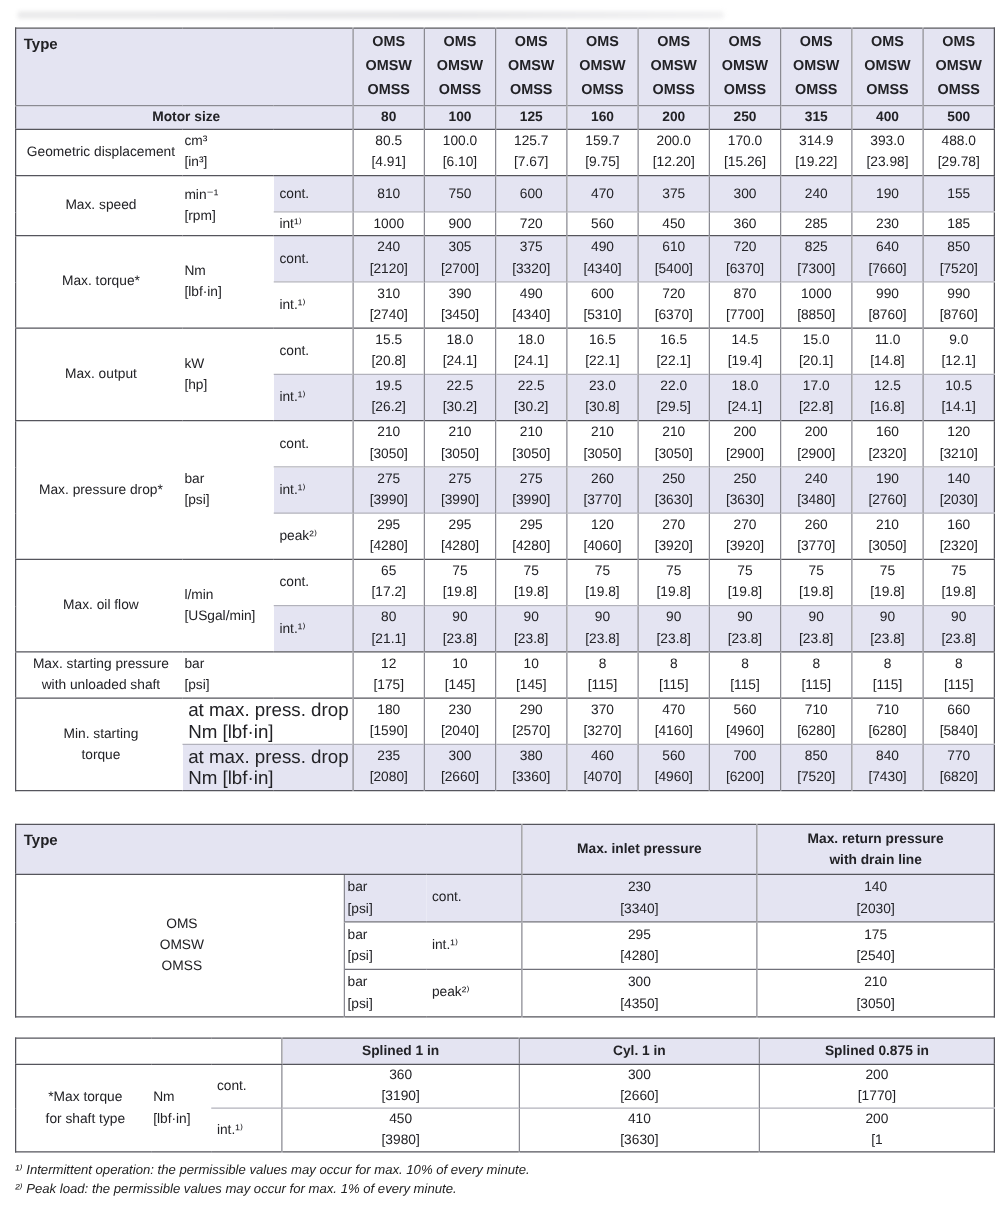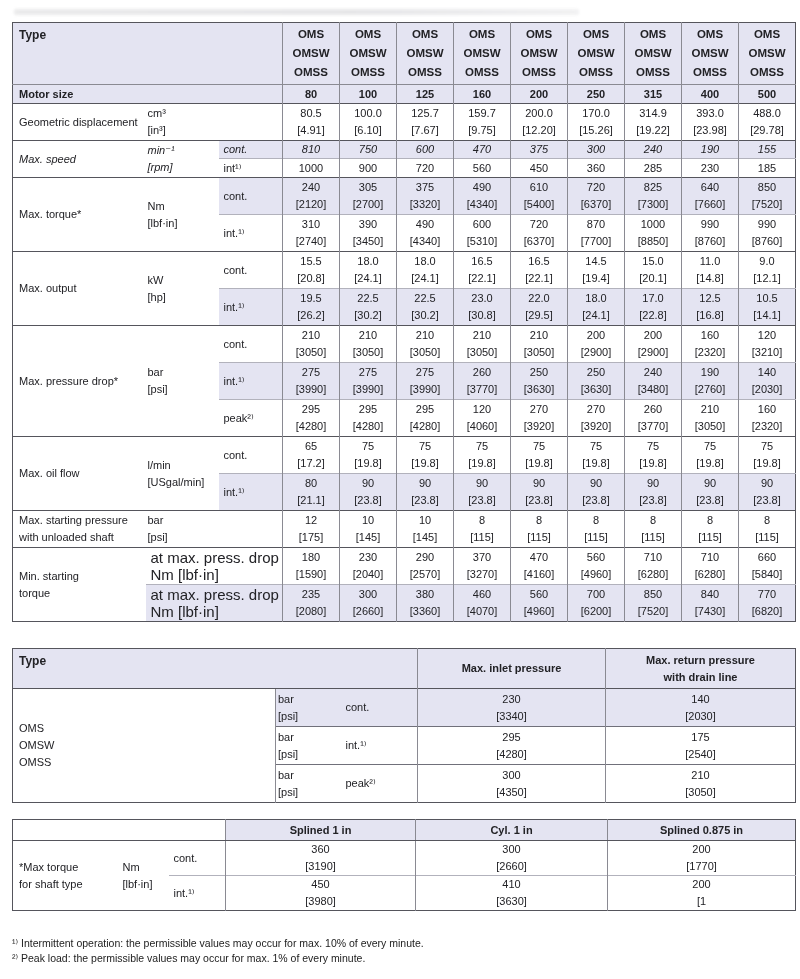--- a/index.html
+++ b/index.html
@@ -14,34 +14,34 @@
     filter:blur(1.6px);opacity:.55;border-radius:2px;
   }
   .wrap{position:absolute;left:12px;top:22px;width:783px;}
   table{border-collapse:collapse;table-layout:fixed;width:783px;border:1.6px solid #55555c;}
   td{padding:0 3px;font-size:11px;vertical-align:middle;overflow:hidden;}
   td div{line-height:17px;white-space:nowrap;}
   .c{text-align:center;padding:0 1px;}
   .b{font-weight:bold;margin-top:16px;}
   .shade{background:#e4e4f2;}
   .vl{border-left:1px solid #8a8a92;}
-  .lbl{text-align:left;padding-left:6px;}
+  .lbl{text-align:center;padding-left:6px;}
   .unit{text-align:left;padding-left:2px;}
   .cond{text-align:left;padding-left:5px;}
   .cond2{text-align:left;padding-left:5px;font-size:15px;}
   tr.gt > td{border-top:1.5px solid #55555c;}
   tr.mt > td{border-top:1px solid #8a8a92;}
   tr.st > td{border-top:1px solid #b2b2bc;}
   tr.st2 > td{border-top:1px solid #70707a;}
   tr.hd > td{border-bottom:1.4px solid #55555c;}
   .tl{vertical-align:top;text-align:left;padding:4px 0 0 6px;font-size:12px;}
   .thead div{line-height:19px;font-size:11.5px;}
   #pressure-table{margin-top:26px;}
   #shaft-table{margin-top:16px;}
-  .footnotes{margin-top:25px;font-size:10.5px;line-height:15px;color:#222;}
+  .footnotes{margin-top:7px;font-size:10.5px;line-height:15px;color:#222;font-style:italic;}
 </style>
 </head>
 <body>
 
 <div class="smudge"></div>
 
 <div class="wrap">
   <table id="spec-table">
       <colgroup>
         <col style="width: 133px;">
@@ -178,21 +178,21 @@
           </td>
           <td class="c vl">
             <div>393.0</div>
             <div>[23.98]</div>
           </td>
           <td class="c vl">
             <div>488.0</div>
             <div>[29.78]</div>
           </td>
         </tr>
-        <tr class="gt" style="height: 18px; font-style: italic;">
+        <tr class="gt" style="height: 29px;">
           <td class="lbl" rowspan="2">
             <div>Max. speed</div>
           </td>
           <td class="unit" rowspan="2">
             <div>min⁻¹</div>
             <div>[rpm]</div>
           </td>
           <td class="cond shade">
             <div>cont.</div>
           </td>

